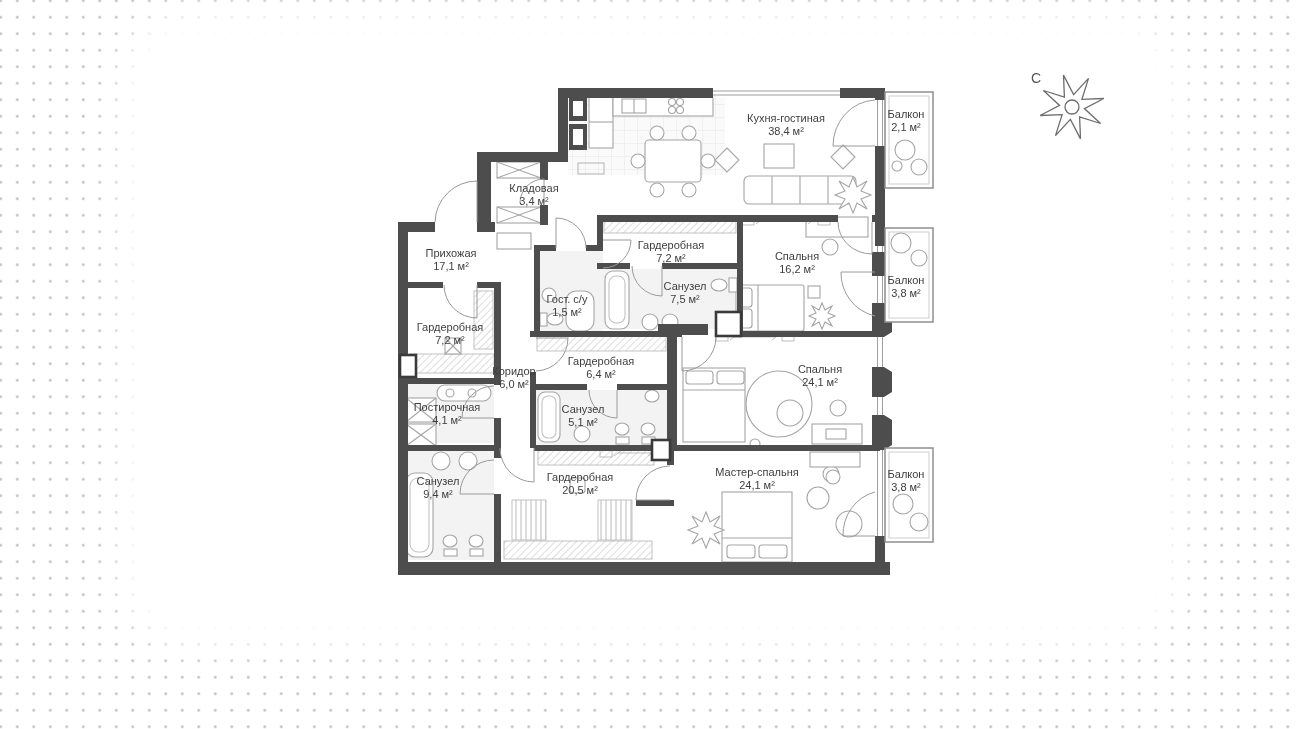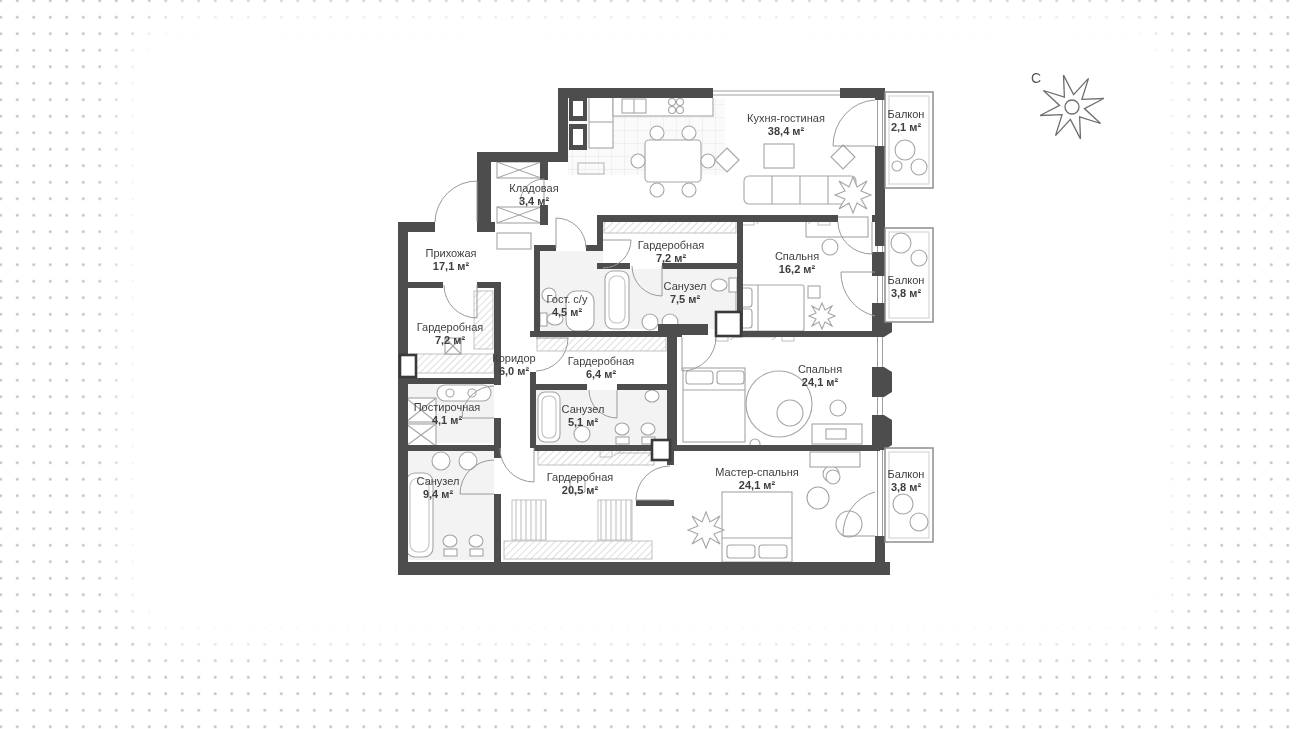--- a/index.html
+++ b/index.html
@@ -18,21 +18,21 @@
     position:absolute;left:150px;top:40px;width:1003px;height:578px;
     background:#ffffff;border-radius:40px;
     box-shadow:0 0 30px 30px #ffffff;
   }
   svg.plan{position:absolute;left:0;top:0;}
   .labels{position:absolute;left:0;top:0;width:1300px;height:729px;pointer-events:none;}
   .room-label{
     position:absolute;transform:translateX(-50%);
     text-align:center;color:#3e3e3e;font-size:11px;line-height:13px;white-space:nowrap;
   }
-  .room-label .area{display:block;font-weight:bold;}
+  .room-label .area{display:block;}
 </style>
 </head>
 <body>
 
 <div class="canvas">
   <div class="paper"></div>
 
   <svg class="plan" width="1300" height="729" viewBox="0 0 1300 729">
     <defs>
       <pattern id="hatchD" width="5" height="5" patternUnits="userSpaceOnUse" patternTransform="rotate(45)">
@@ -368,27 +368,27 @@
     <div class="room-label" style="left:906px;top:274px">
       <span>Балкон</span>
       <span class="area">3,8 м²</span>
     </div>
     <div class="room-label" style="left:685px;top:280px">
       <span>Санузел</span>
       <span class="area">7,5 м²</span>
     </div>
     <div class="room-label" style="left:567px;top:293px">
       <span>Гост. с/у</span>
-      <span class="area">4,5 м²</span>
+      <span class="area">1,5 м²</span>
     </div>
     <div class="room-label" style="left:450px;top:321px">
       <span>Гардеробная</span>
       <span class="area">7,2 м²</span>
     </div>
-    <div class="room-label" style="left:514px;top:352px">
+    <div class="room-label" style="left:514px;top:365px">
       <span>Коридор</span>
       <span class="area">6,0 м²</span>
     </div>
     <div class="room-label" style="left:601px;top:355px">
       <span>Гардеробная</span>
       <span class="area">6,4 м²</span>
     </div>
     <div class="room-label" style="left:820px;top:363px">
       <span>Спальня</span>
       <span class="area">24,1 м²</span>

